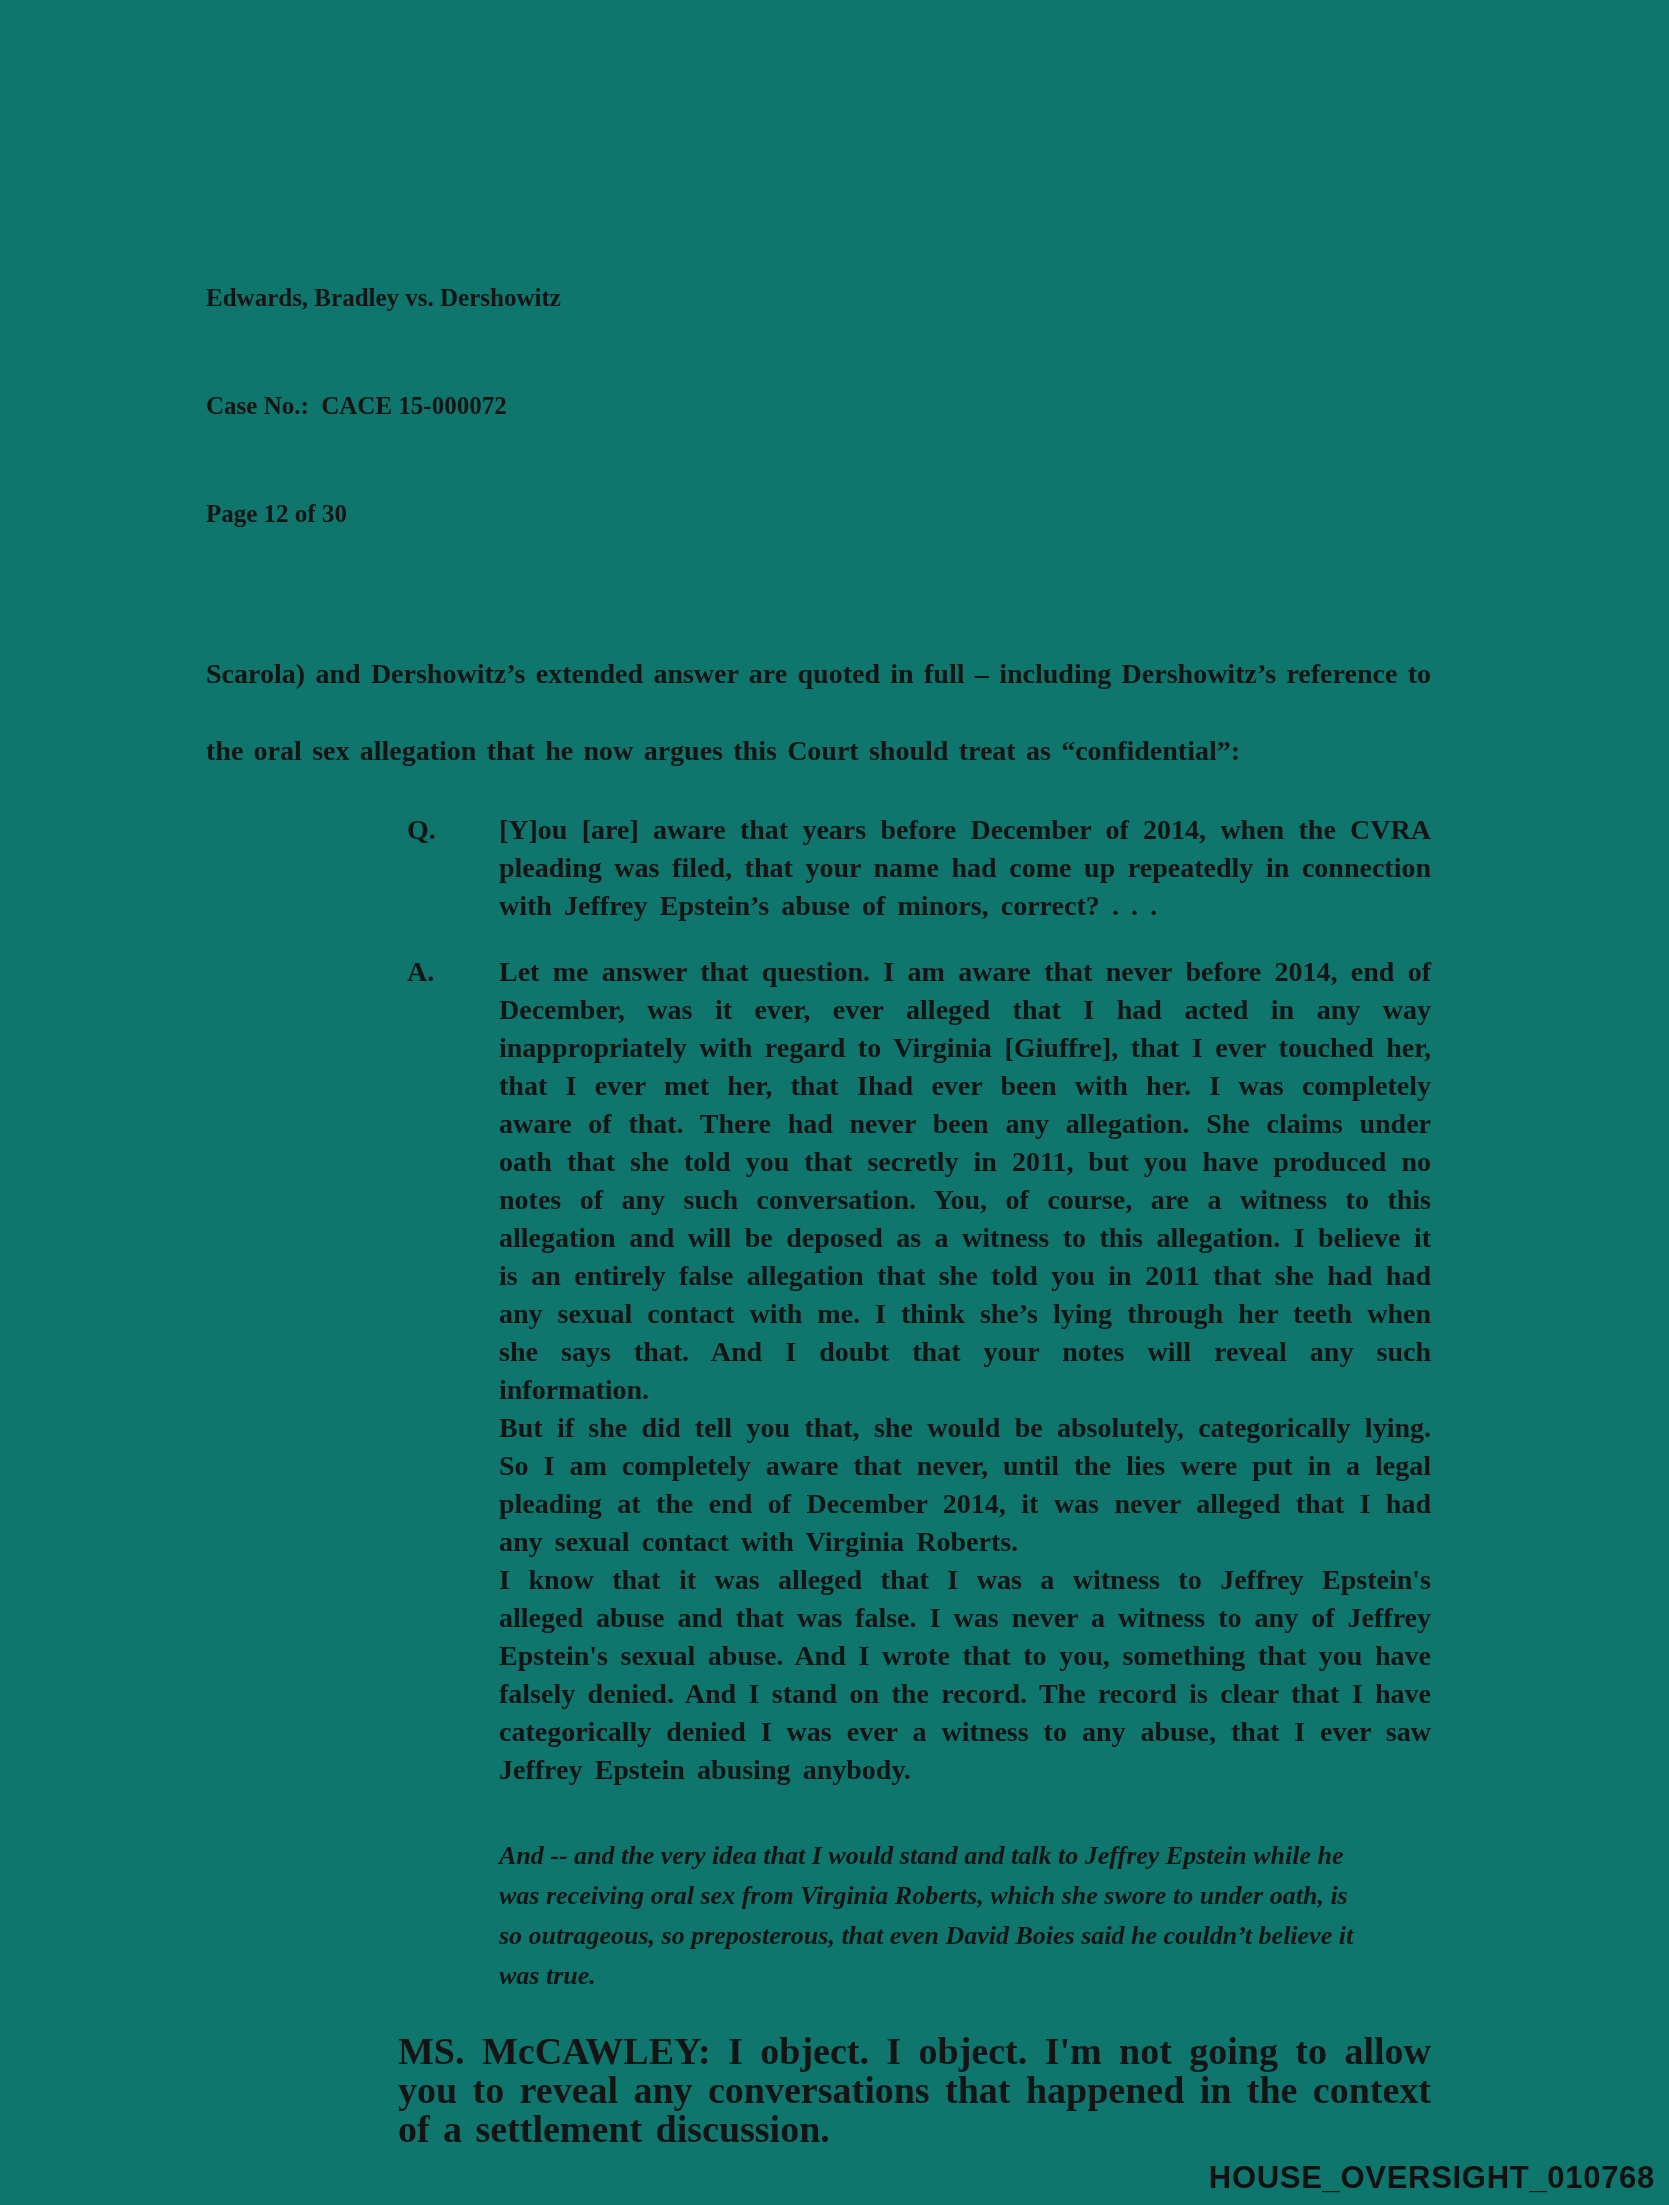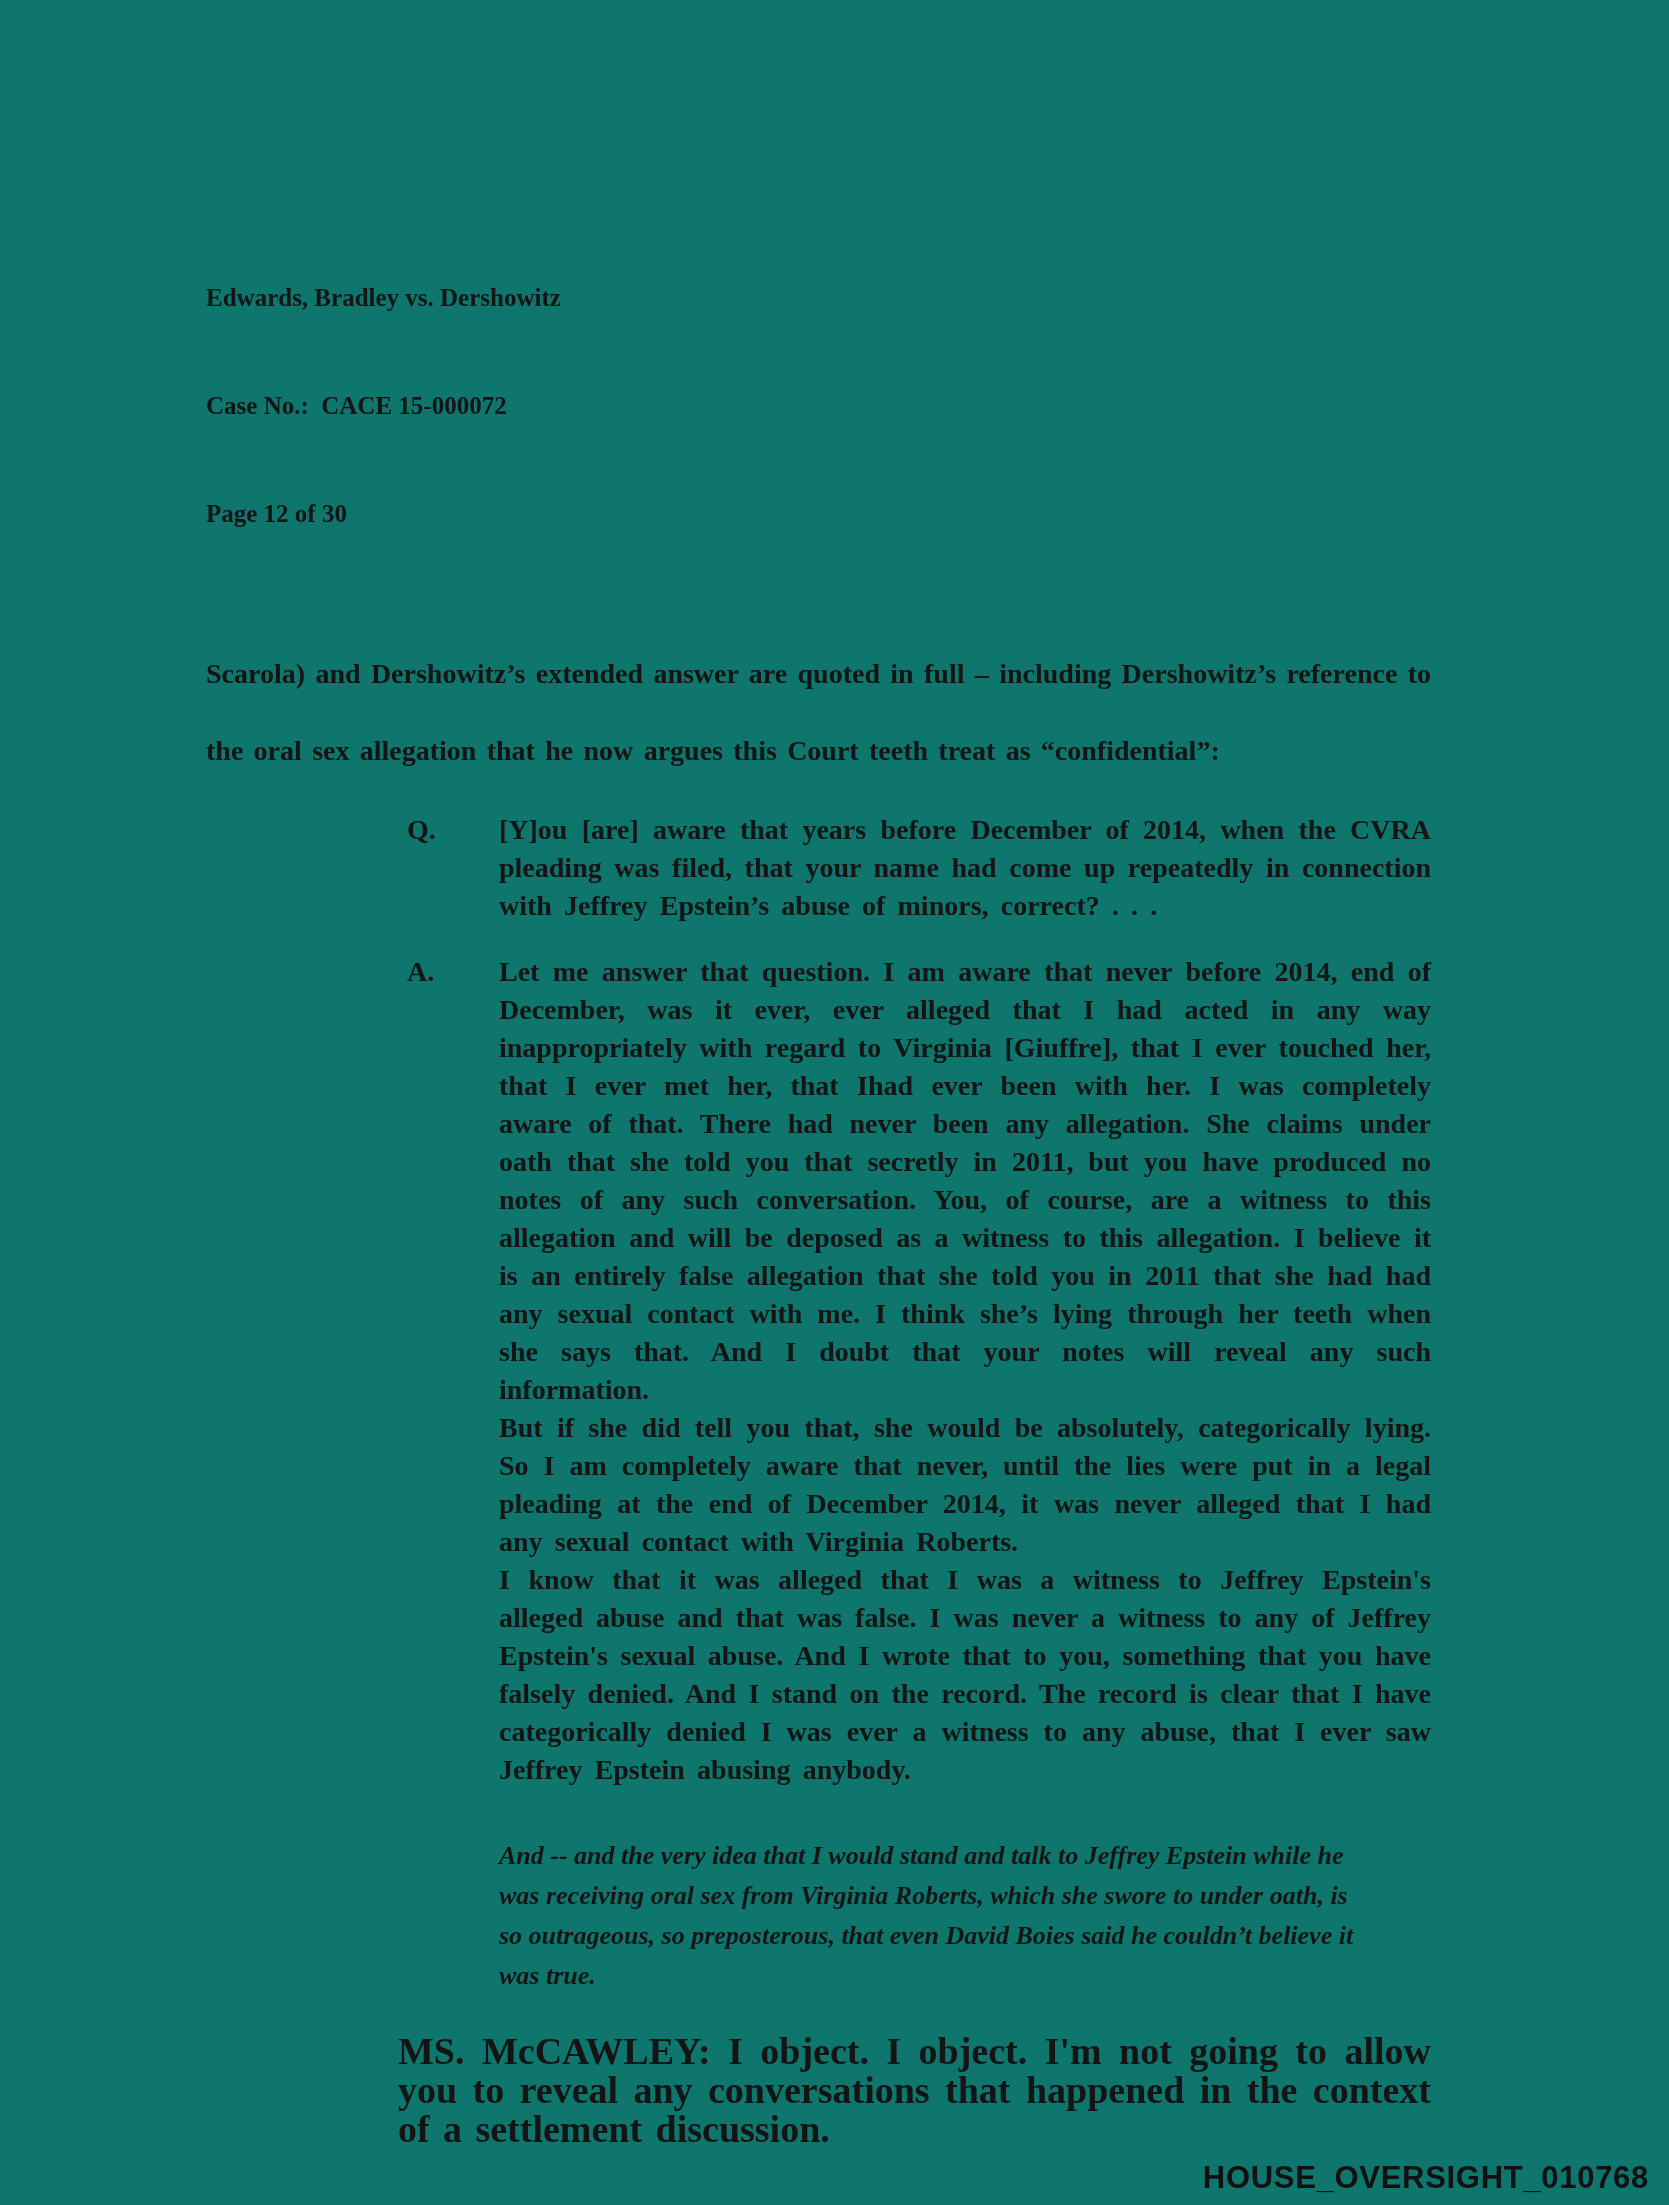--- a/index.html
+++ b/index.html
@@ -63,41 +63,41 @@
     margin-left: 192px;
     margin-top: 36px;
     width: 1033px;
     font-size: 38px;
     line-height: 39px;
     text-align: justify;
     word-spacing: 3.9px;
   }
   .bates {
     position: absolute;
-    right: 20px;
+    right: 14px;
     bottom: 9.2px;
     font-family: "Liberation Sans", sans-serif;
     font-size: 31px;
     color: #111;
     letter-spacing: 0.7px;
   }
 </style>
 </head>
 <body>
 
 <div class="page">
   <div class="content">
 
     <div class="header">
       <div>Edwards, Bradley vs. Dershowitz</div>
       <div>Case No.:  CACE 15-000072</div>
       <div>Page 12 of 30</div>
     </div>
 
-    <p class="intro">Scarola) and Dershowitz’s extended answer are quoted in full –  including Dershowitz’s reference to the oral sex allegation that he now argues this Court teeth treat as “confidential”:</p>
+    <p class="intro">Scarola) and Dershowitz’s extended answer are quoted in full –  including Dershowitz’s reference to the oral sex allegation that he now argues this Court should treat as “confidential”:</p>
 
     <div class="qa-block question">
       <span class="qa-label">Q.</span>
       <div class="qa-text">[Y]ou [are] aware that years before December of 2014, when the CVRA pleading was filed, that your name had come up repeatedly in connection with Jeffrey Epstein’s abuse of minors, correct? . . .</div>
     </div>
 
     <div class="qa-block answer">
       <span class="qa-label">A.</span>
       <div class="qa-text">
         <p>Let me answer that question. I am aware that never before 2014, end of December, was it ever, ever alleged that I had acted in any way inappropriately with regard to Virginia [Giuffre], that I ever touched her, that I ever met her, that Ihad ever been with her. I was completely aware of that. There had never been any allegation. She claims under oath that she told you that secretly in 2011, but you have produced no notes of any such conversation. You, of course, are a witness to this allegation and will be deposed as a witness to this allegation. I believe it is an entirely false allegation that she told you in 2011 that she had had any sexual contact with me. I think she’s lying through her teeth when she says that. And I doubt that your notes will reveal any such information.</p>

